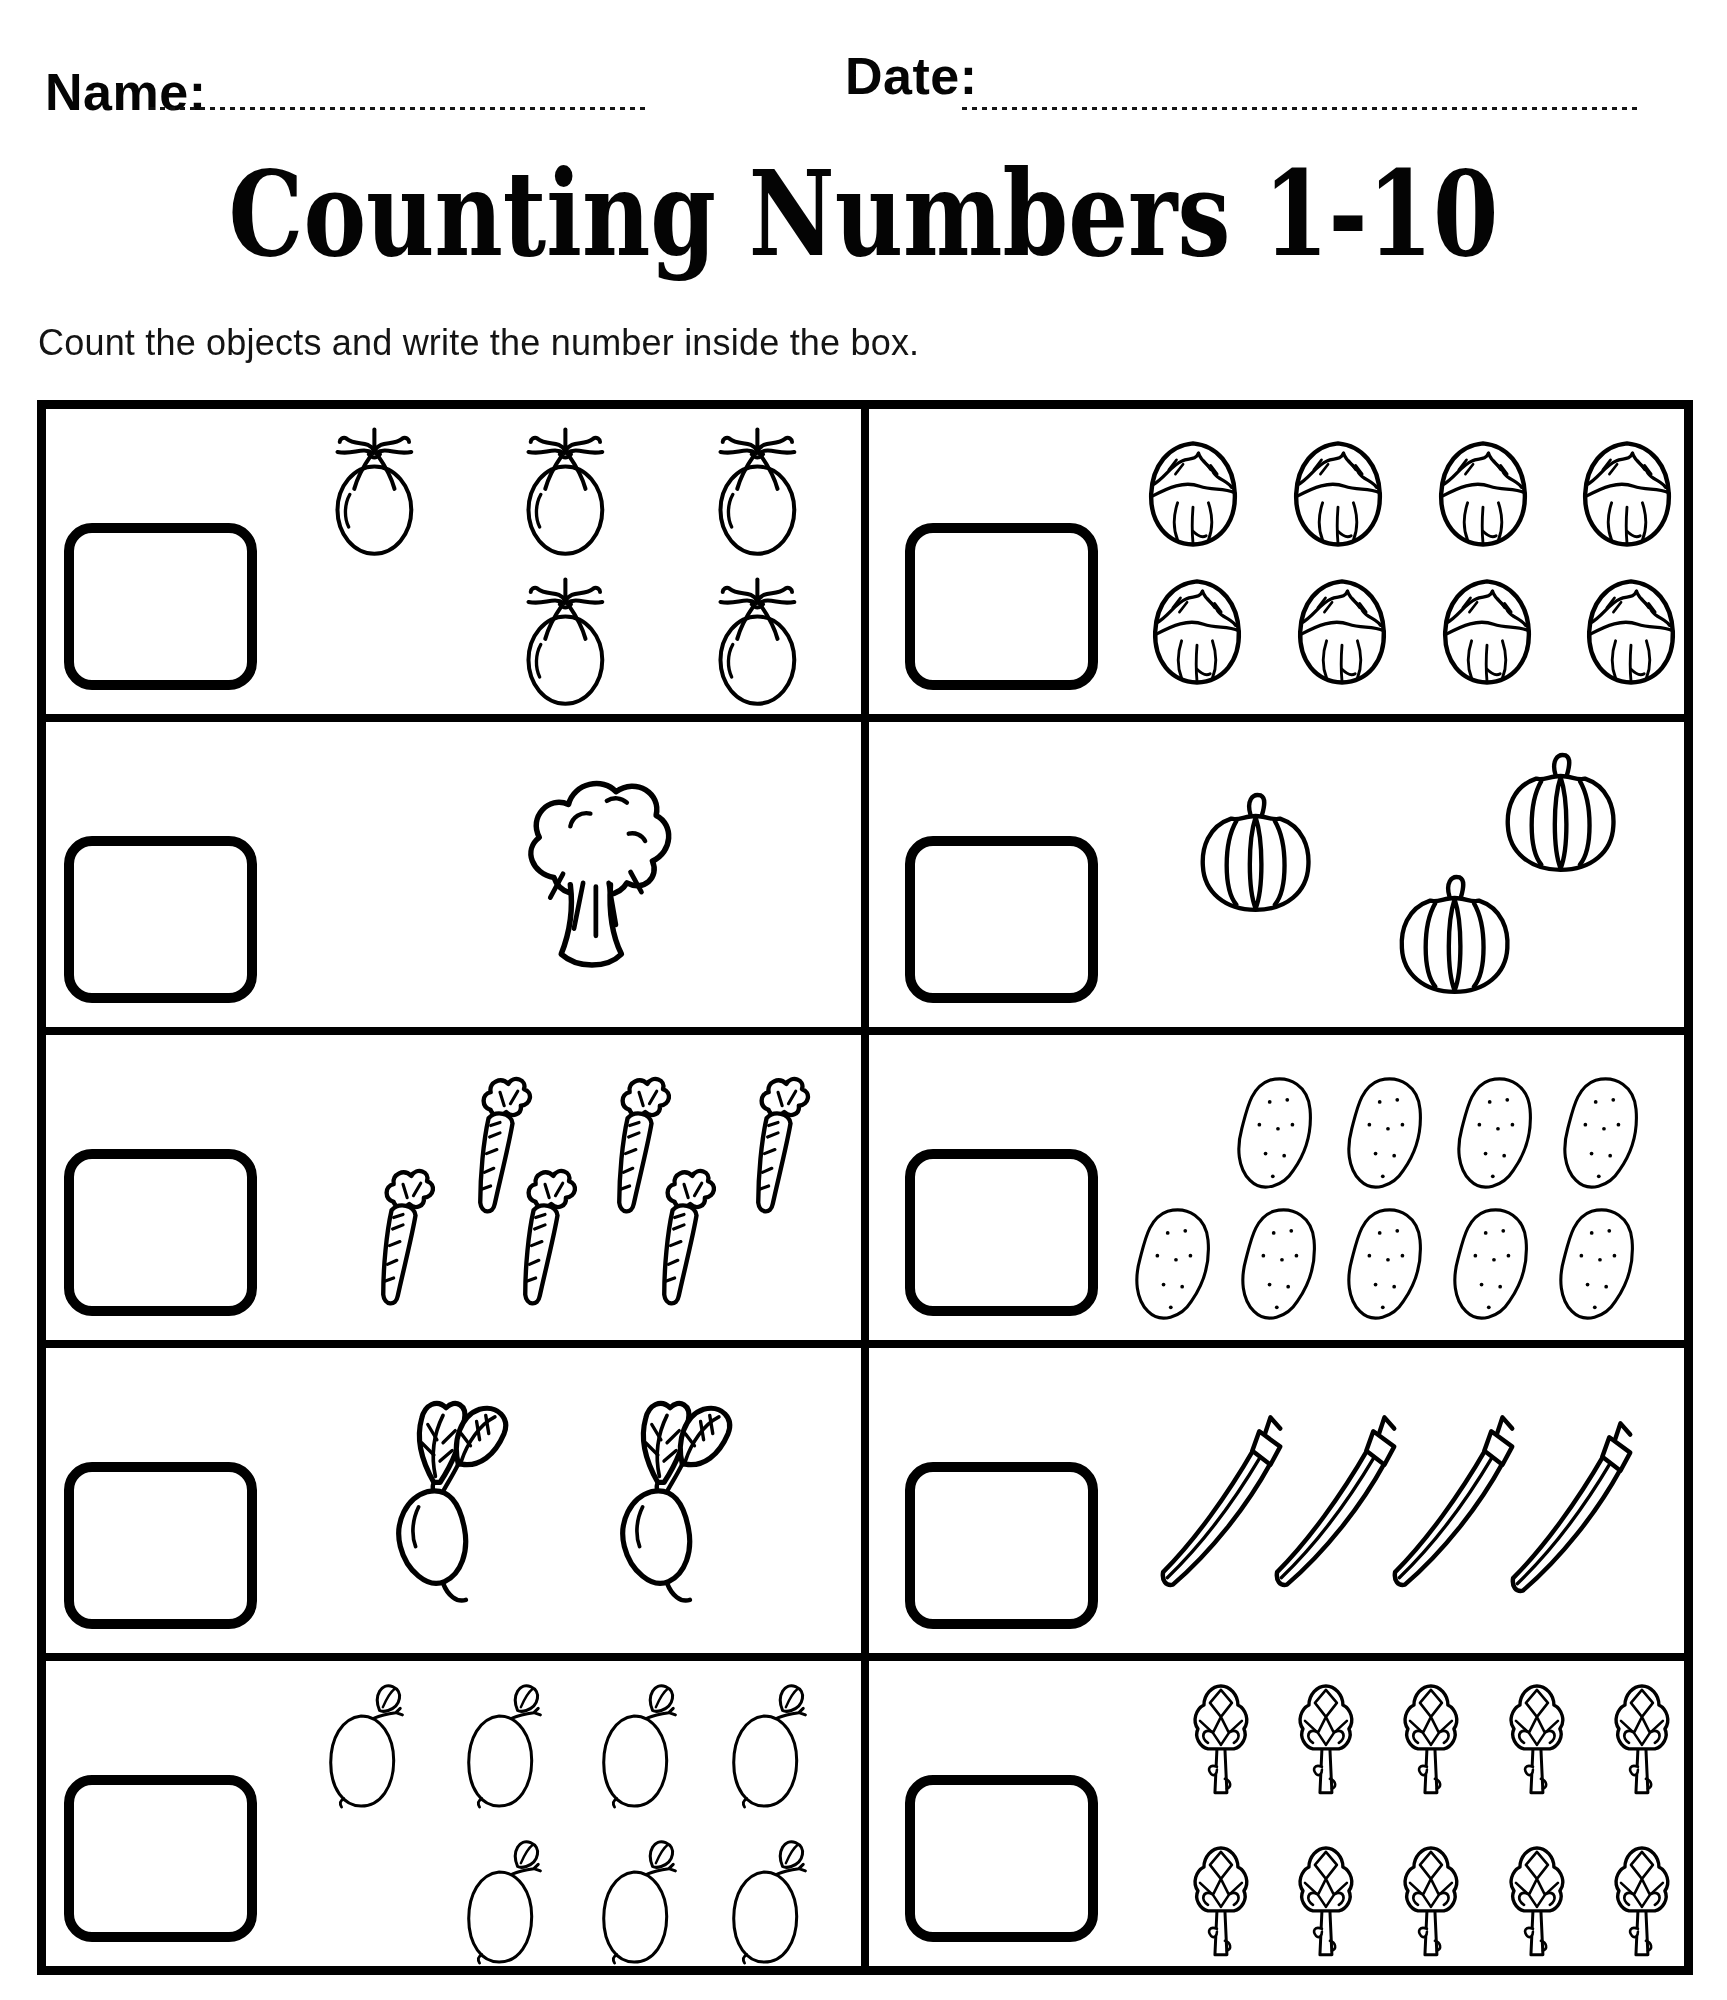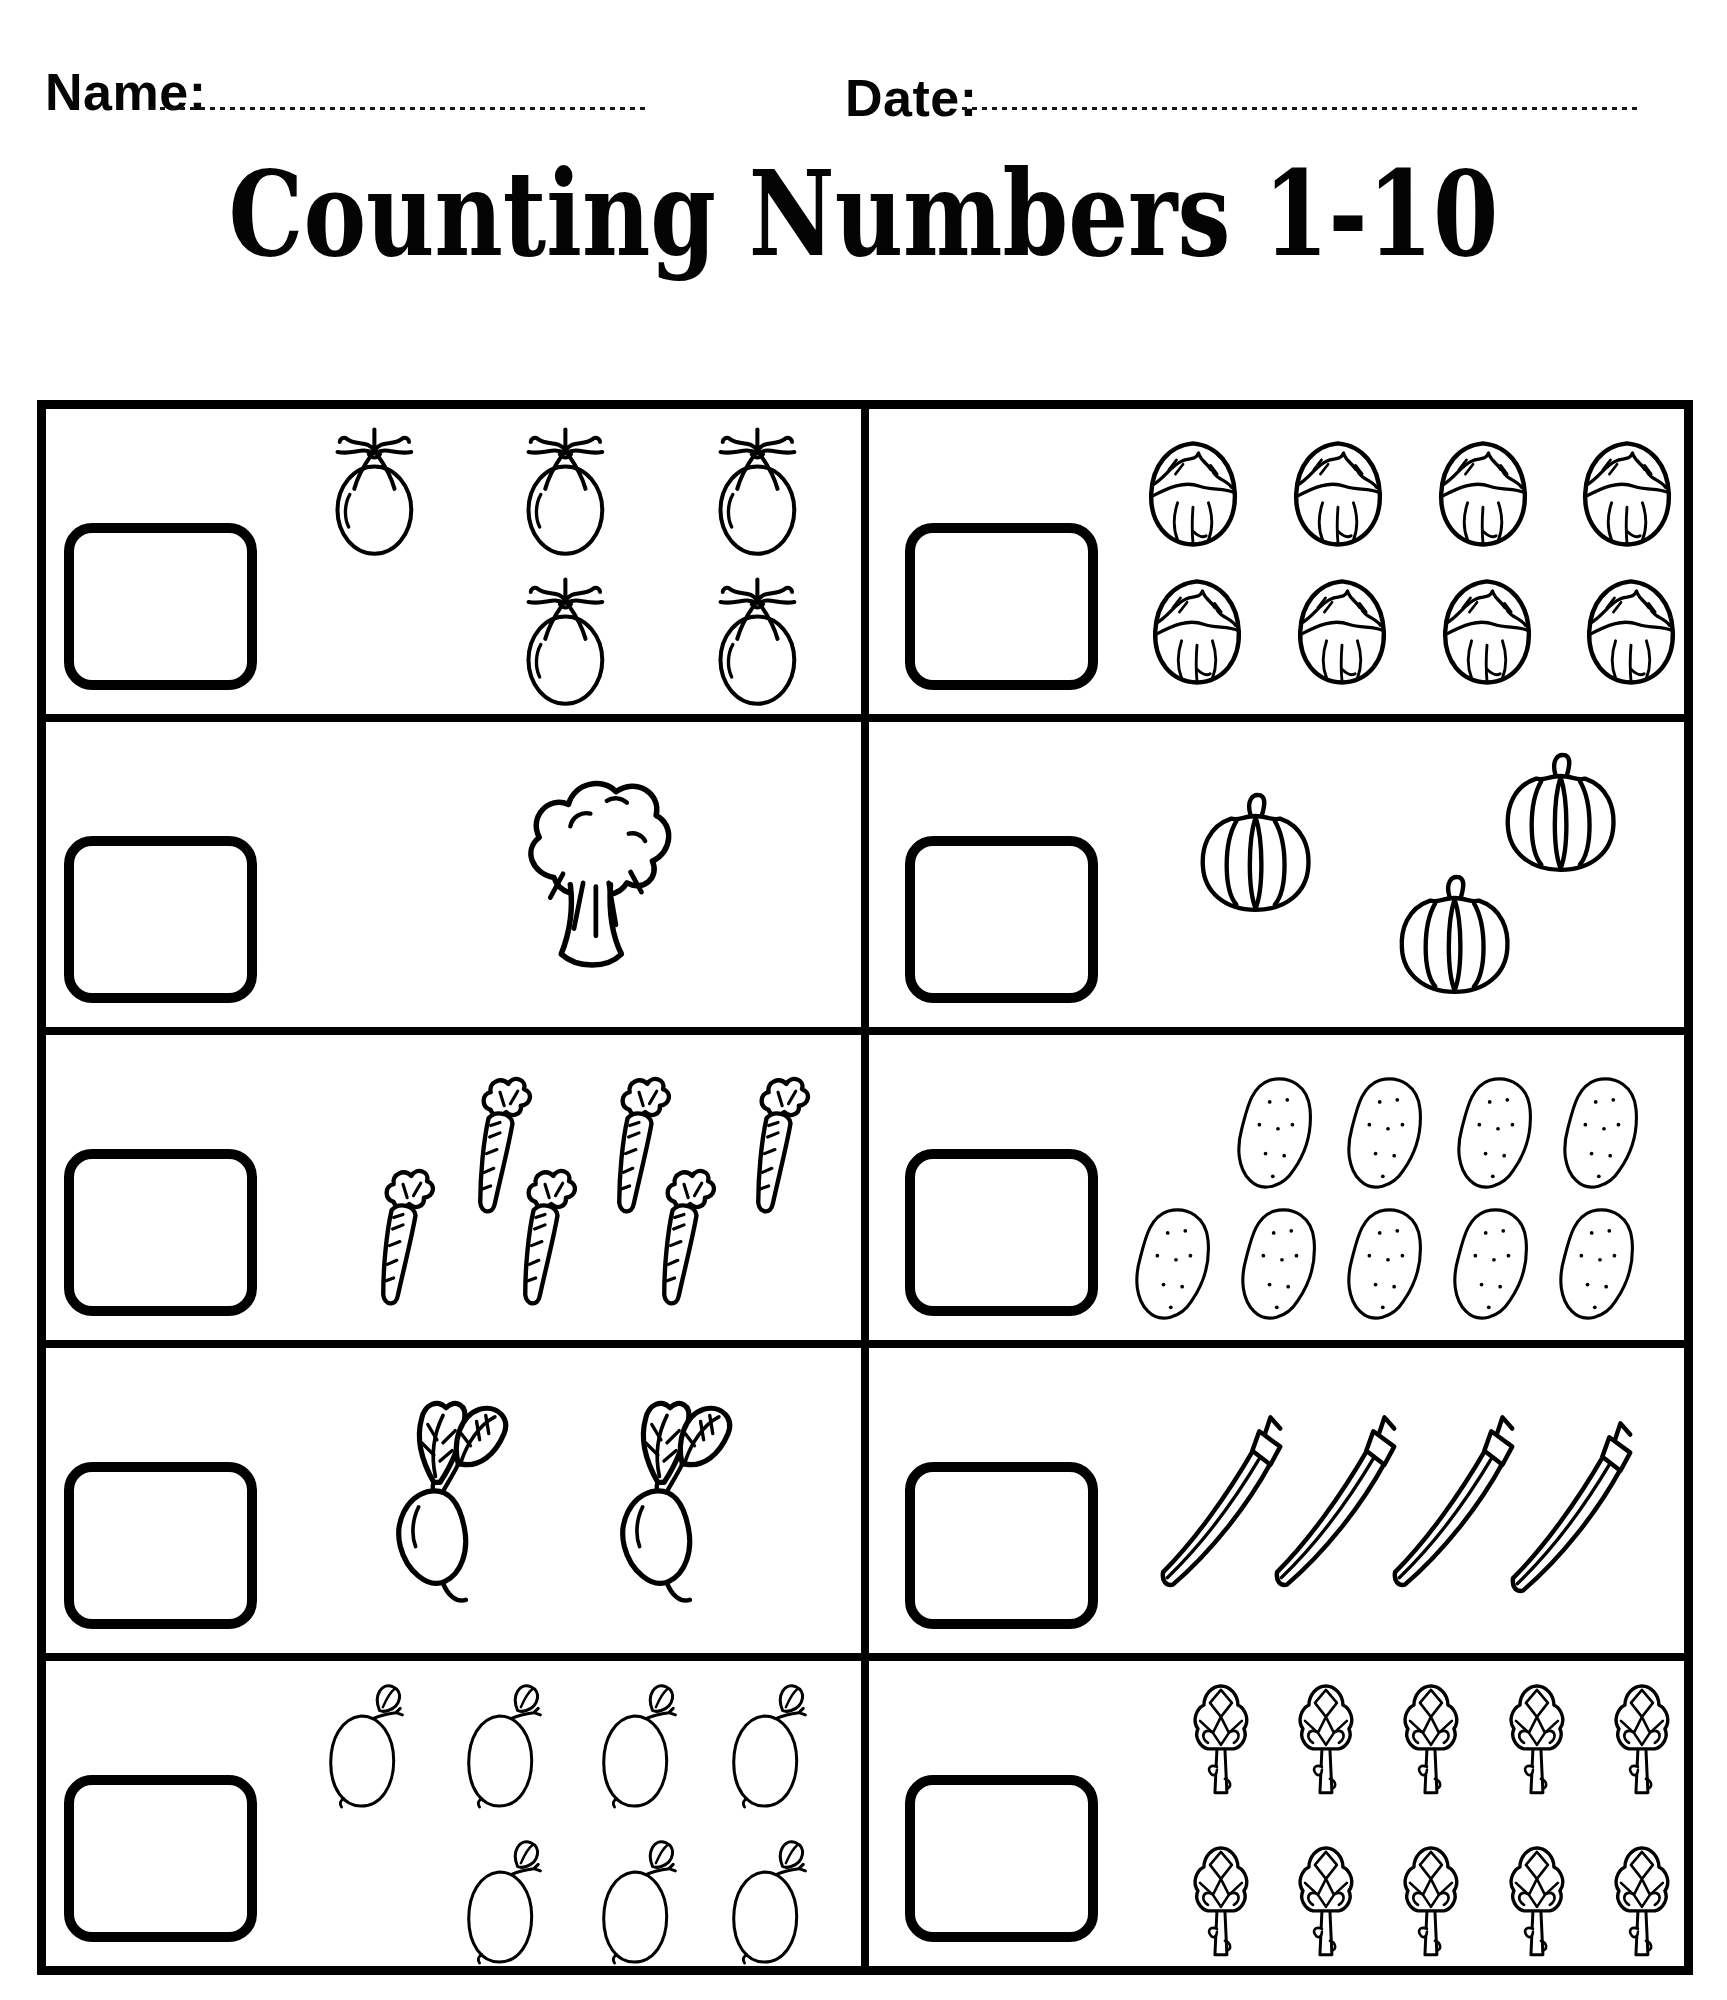--- a/index.html
+++ b/index.html
@@ -81,25 +81,26 @@
   .item svg{display:block;width:100%;height:100%;}
 </style>
 </head>
 <body>
 
 <div class="page">
 
   <span class="field-label" style="left:45px;top:62px">Name:</span>
   <div class="dotline" style="left:150px;top:106px;width:500px"></div>
 
-  <span class="field-label" style="left:845px;top:68px">Date:</span>
+  <span class="field-label" style="left:845px;top:46px">Date:</span>
   <div class="dotline" style="left:962px;top:106px;width:680px"></div>
 
   <div class="title">Counting Numbers 1-10</div>
 
+  <div class="instruction">Count the objects and write the number inside the box.</div>
 
   <div class="grid" id="grid">
       <div class="cell">
         <div class="answer-box" style="left: 18px;"></div>
         <div class="item" style="left: 31%; top: 5%; width: 18.5%; height: 44%;">
           <svg viewBox="0 0 100 120" preserveAspectRatio="xMidYMid meet" fill="none" stroke="#000" stroke-width="3.6" stroke-linecap="round" stroke-linejoin="round">
   <ellipse cx="50" cy="77" rx="33" ry="39" fill="#fff"></ellipse>
   <path d="M50 5 L50 24"></path>
   <path d="M50 24 C44 14 34 20 25 13 C22 11 19 14 19 16"></path>
   <path d="M49 26 C38 20 32 28 17 25"></path>

